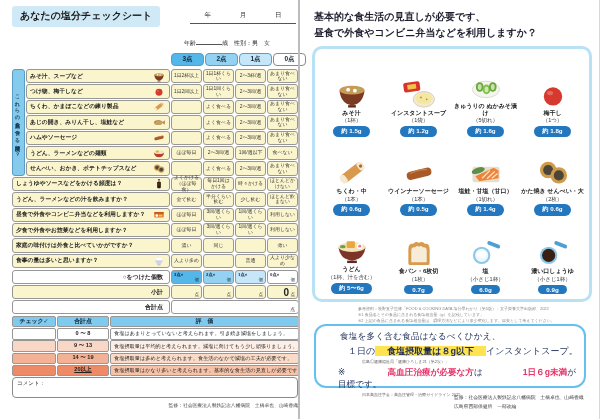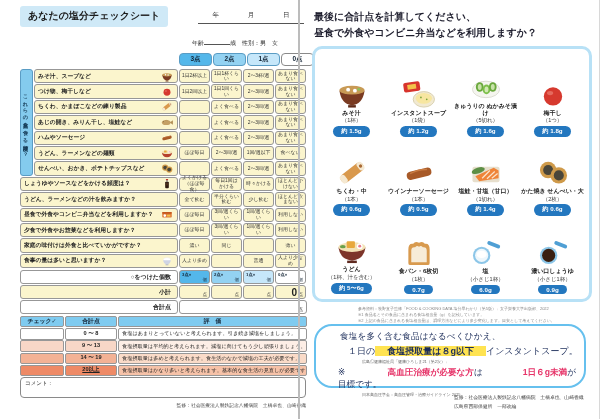--- a/index.html
+++ b/index.html
@@ -2,21 +2,21 @@
 <html><head>
 <meta charset="utf-8">
 <style>
   html,body{margin:0;padding:0;}
   body{
     width:600px;height:419px;position:relative;overflow:hidden;background:#fff;
     font-family:"Liberation Sans","DejaVu Sans",sans-serif;color:#222;
     -webkit-font-smoothing:antialiased;
   }
   .page{position:absolute;top:0;height:419px;}
-  #page-left{left:12px;width:274px;}
+  #page-left{left:4px;width:274px;}
   #page-right{left:302px;width:298px;}
   #divider{position:absolute;left:298px;top:0;width:2px;height:419px;background:#bcbcbc;}
   #right-edge{position:absolute;right:0;top:0;width:1px;height:419px;background:#d8d8d8;}
 
   
   .lp-title{position:absolute;left:8px;top:6px;background:#cfe9f7;border-radius:3px;
     padding:3px 8px 4px;font-size:10px;font-weight:bold;color:#1b1b1b;}
   .lp-date{position:absolute;left:186px;top:11px;width:106px;height:12px;
     border-bottom:1px solid #555;display:flex;justify-content:space-around;
     font-size:6.5px;color:#333;}
@@ -103,21 +103,21 @@
     display:grid;grid-template-columns:repeat(4,1fr);padding:5px 4px;row-gap:2px;column-gap:2px;}
   .salt-item{display:flex;flex-direction:column;align-items:center;justify-content:flex-end;}
   .ic{height:30px;display:flex;align-items:flex-end;justify-content:center;}
   .ic svg{width:36px;height:29px;}
   .salt-name{font-size:6px;font-weight:bold;color:#222;text-align:center;line-height:1.2;margin-top:1px;}
   .salt-qty{font-size:5.5px;color:#333;margin-top:0.5px;}
   .salt-badge{background:#2377bf;color:#fff;font-weight:bold;font-size:6.2px;
     border-radius:8px;padding:1px 8px 1.5px;margin-top:1.5px;}
   #rp-refs{position:absolute;left:56px;top:306px;width:238px;font-size:4px;color:#878787;line-height:1.55;}
   #message-box{position:absolute;left:12px;top:324px;width:272px;height:64px;
-    border:2.5px solid #66c0ee;border-radius:18px;box-sizing:border-box;padding:5px 6px 0 10px;background:#fff;}
+    border:2.5px solid #66c0ee;border-radius:12px;box-sizing:border-box;padding:5px 6px 0 10px;background:#fff;}
   .mb-l1{font-size:8.6px;color:#1c2d5a;margin-left:14px;letter-spacing:0.2px;}
   .mb-l2{font-size:9px;color:#1c2d5a;margin-left:22px;margin-top:1.5px;}
   .mb-hl{font-weight:bold;background:#ffe351;padding:0 12px;}
   .mb-note{font-size:4px;color:#666;margin-left:36px;margin-top:1px;}
   .mb-l3{font-size:8.6px;color:#1c2d5a;margin-left:12px;margin-top:3px;}
   .mb-red{color:#e63368;font-weight:bold;margin-left:40px;}
   #rp-credit{position:absolute;left:152px;top:393px;font-size:4.8px;color:#3a3a3a;line-height:1.9;}
 </style>
 </head>
 <body>
@@ -425,21 +425,21 @@
   </div>
 
   <div id="lp-credit">監修：社会医療法人製鉄記念八幡病院　土橋卓也、山崎香織</div>
 </div>
 
 <div id="divider"></div>
 <div id="right-edge"></div>
 
 <div class="page" id="page-right">
   <div class="rp-title">
-    <div>最後に合計点を計算してください、</div>
+    <div>基本的な食生活の見直しが必要です、</div>
     <div>昼食で外食やコンビニ弁当などを利用しますか？</div>
   </div>
 
   <div id="salt-grid-box">
       <div class="salt-item">
         <div class="ic">
           <svg viewBox="0 0 36 30">
             <path d="M5 11 Q7 25 18 26 Q29 25 31 11 Z" fill="#7a3b22"></path>
             <ellipse cx="18" cy="10.5" rx="13" ry="4.5" fill="#c89a55"></ellipse>
             <circle cx="14" cy="10" r="2" fill="#fff"></circle>

